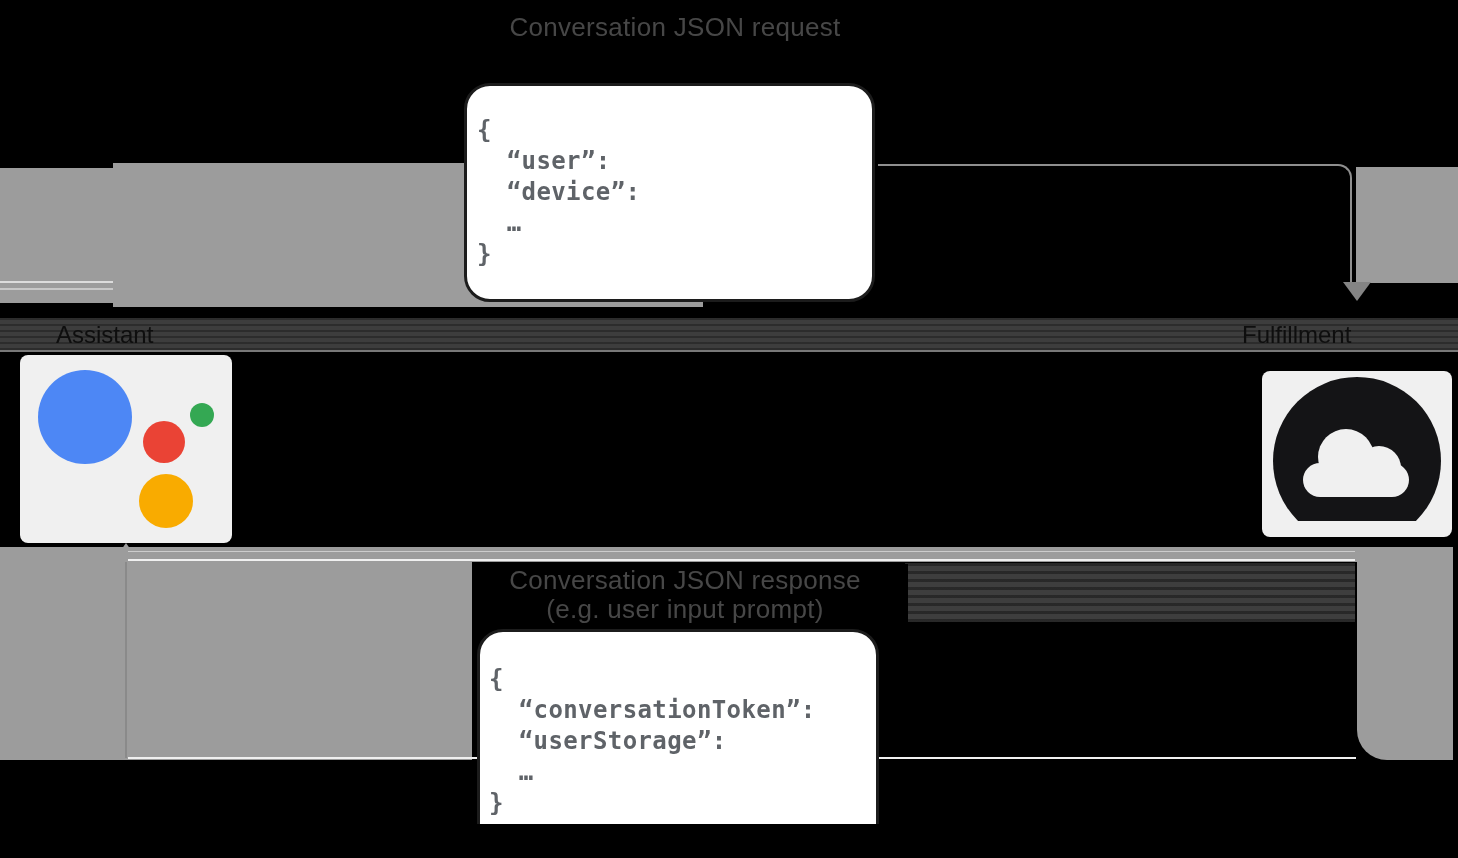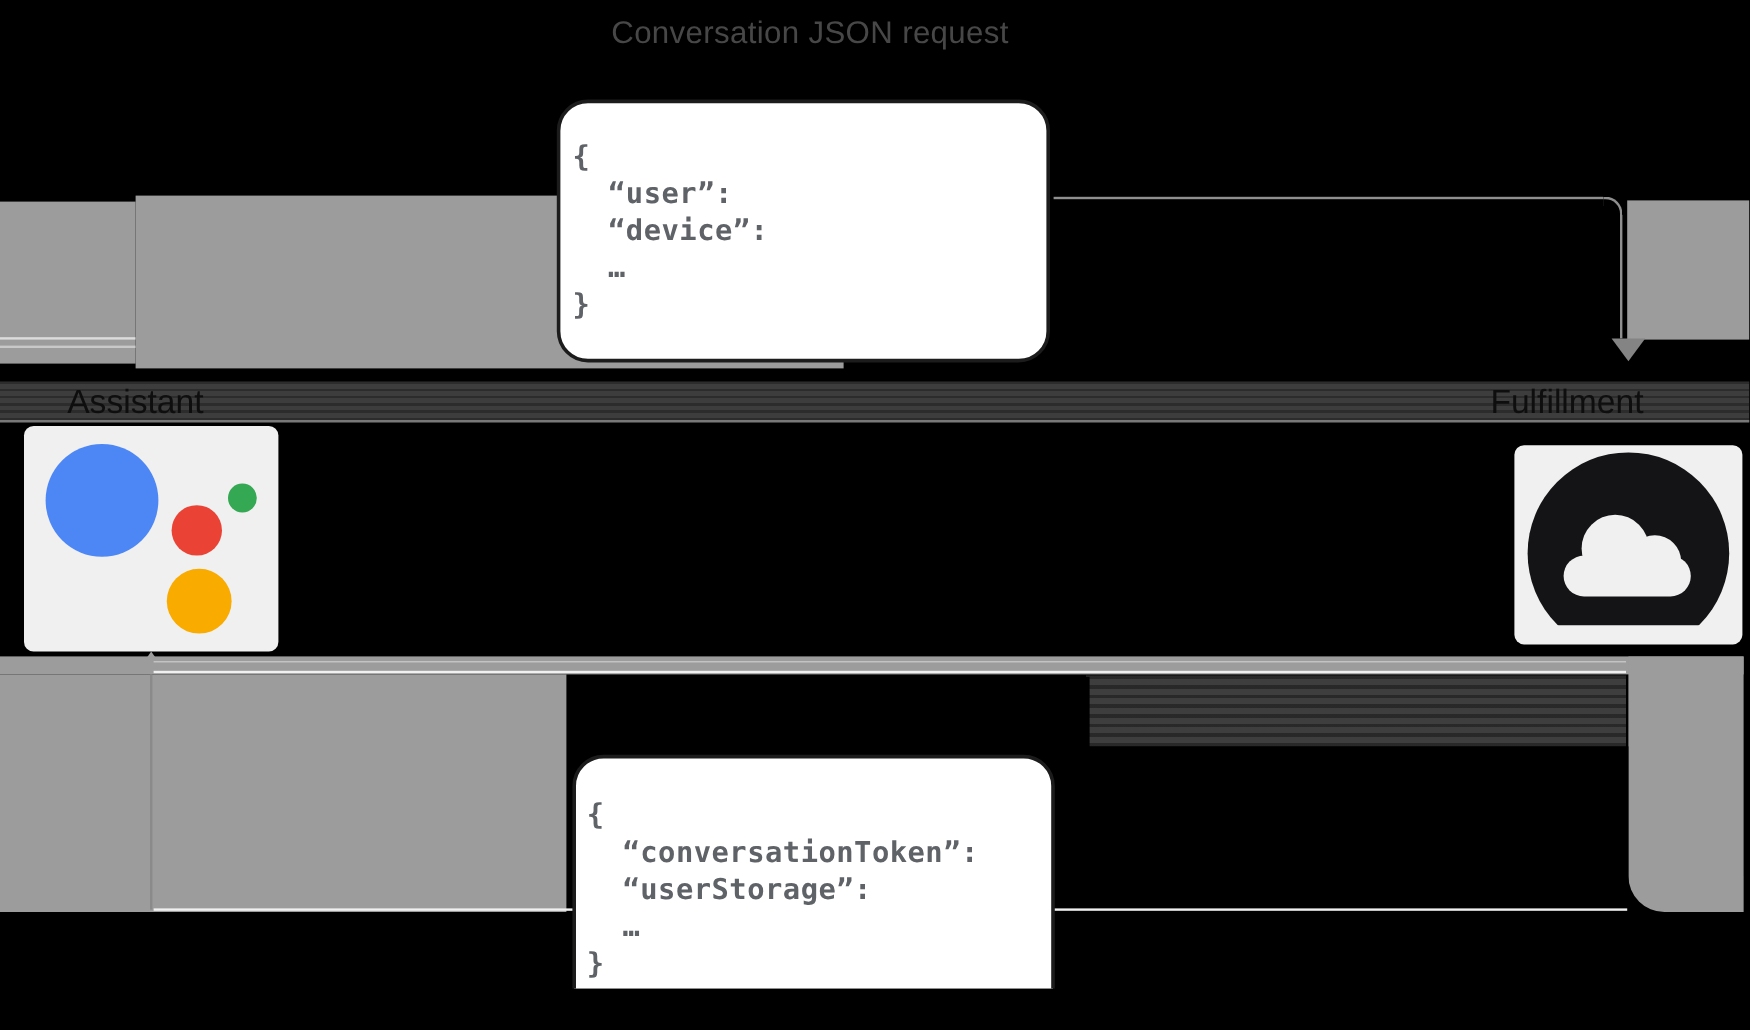--- a/index.html
+++ b/index.html
@@ -6,21 +6,21 @@
   .stage{position:relative;width:1458px;height:824px;background:#000;overflow:hidden;
          font-family:"Liberation Sans",sans-serif;}
   .abs{position:absolute;}
   .ribbon{background:#9c9c9c;}
   .title{font-size:26px;line-height:29px;color:#474747;text-align:center;letter-spacing:.3px;}
   .codebox{background:#ffffff;border:3px solid #1c1c1c;border-radius:26px;box-sizing:border-box;}
   .code{font-family:"DejaVu Sans Mono",monospace;font-size:24px;line-height:31px;font-weight:bold;
         color:#5f6368;white-space:pre;letter-spacing:.4px;margin:0;}
   .band{background:#3d3d3d;border-bottom:2px solid #787878;box-sizing:border-box;
         background-image:repeating-linear-gradient(180deg,rgba(0,0,0,.28) 0 2px,rgba(255,255,255,0) 2px 6px);}
-  .bandlabel{font-size:28px;line-height:30px;color:#0e0e0e;font-weight:normal;}
+  .bandlabel{font-size:24px;line-height:30px;color:#0e0e0e;font-weight:normal;}
   .card{background:#f0f0f0;border-radius:8px;}
   .circle{position:absolute;border-radius:50%;}
   .darkblock{background:#3e3e3e;
         background-image:repeating-linear-gradient(180deg,rgba(0,0,0,.35) 0 3px,rgba(255,255,255,0) 3px 8px);}
   .thinline{background:#8f8f8f;}
   .whiteline{background:#f0f0f0;}
   .tri{width:0;height:0;position:absolute;}
 </style>
 </head>
 <body>
@@ -87,20 +87,22 @@
   <div class="abs" style="left:128px;top:551px;width:1227px;height:1px;background:#cccccc;"></div>
   <div class="abs whiteline" style="left:128px;top:559px;width:1227px;height:2px;"></div>
   <div class="abs" style="left:125px;top:562px;width:2px;height:196px;background:#8a8a8a;"></div>
 
   <div class="abs darkblock" style="left:905px;top:563px;width:450px;height:59px;"></div>
   <div class="abs" style="left:878px;top:622px;width:479px;height:136px;background:#000;"></div>
   <div class="abs whiteline" style="left:128px;top:757px;width:1228px;height:2px;"></div>
 
   <div class="abs" style="left:480px;top:564px;width:428px;height:62px;background:#000;"></div>
   <div class="abs title" style="left:455px;top:566px;width:460px;">
+    <div>Conversation JSON response</div>
+    <div>(e.g. user input prompt)</div>
   </div>
 
   <div class="abs codebox" style="left:477px;top:629px;width:402px;height:224px;">
     <pre class="code" style="position:absolute;left:9px;top:32px;">{
   “conversationToken”:
   “userStorage”:
   …
 }</pre>
   </div>
 

